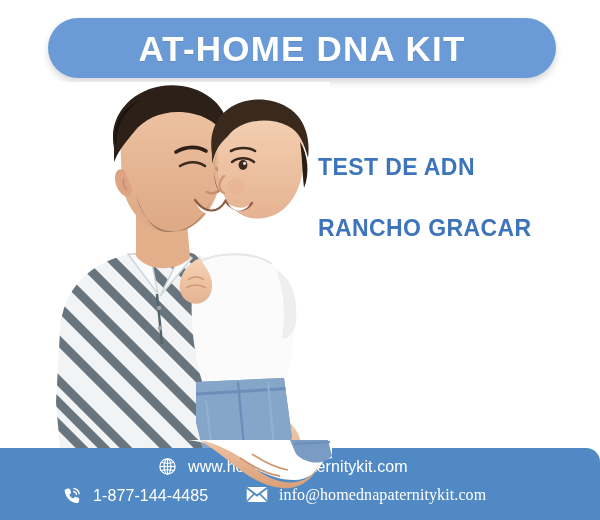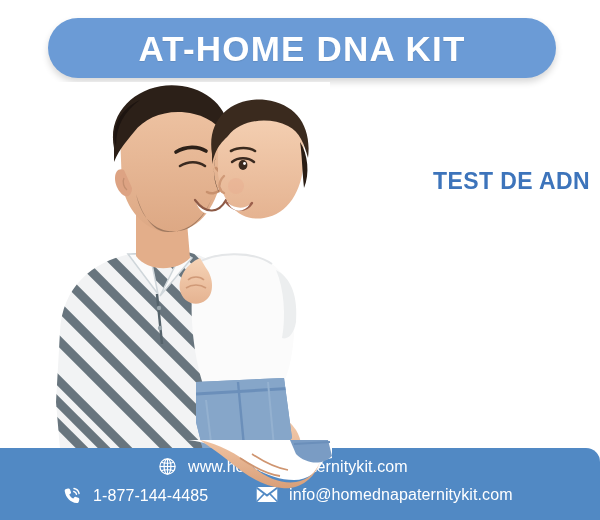--- a/index.html
+++ b/index.html
@@ -39,23 +39,23 @@
     letter-spacing: 1.2px;
     line-height: 1;
     white-space: nowrap;
     text-shadow: 0 1px 1px rgba(0,0,0,0.10);
   }
 
   
   .headline {
     position: absolute;
     left: 318px;
-    top: 170px;
+    top: 156px;
     width: 272px;
-    text-align: right;
+    text-align: left;
   }
   .headline-line {
     color: #3d74bb;
     font-size: 23px;
     font-weight: bold;
     letter-spacing: 0.4px;
     line-height: 1;
     white-space: nowrap;
   }
   .headline-line.l1 { margin-bottom: 38px; }
@@ -89,22 +89,23 @@
   }
   .footer-row.row-web {
     left: 158px;
     top: 9px;
   }
   .footer-row.row-phone {
     left: 62px;
     top: 38px;
   }
   .footer-row.row-mail {
-    left: 256px;
+    left: 246px;
     top: 38px;
+    font-family: Liberation Serif, serif;
   }
   .footer-text {
     color: #ffffff;
     font-size: 16px;
     line-height: 1;
     letter-spacing: 0.1px;
   }
   .fi {
     display: inline-flex;
     align-items: center;
@@ -256,20 +257,21 @@
 
       <path d="M200 176 C186 182 178 196 180 208 C182 220 196 226 206 218
                C214 212 214 196 206 186 Z" fill="url(#skinG2)"></path>
       <path d="M188 198 C192 194 200 194 204 198" stroke="#d09a78" stroke-width="1.6" fill="none"></path>
       <path d="M186 206 C192 202 200 202 206 206" stroke="#d09a78" stroke-width="1.6" fill="none"></path>
     </svg>
   </div>
 
   <div class="headline">
     <div class="headline-line l1">TEST DE ADN</div>
+    <div class="headline-line l3">RANCHO GRACAR</div>
   </div>
 
   <div class="footer">
 
     <div class="footer-row row-web">
       <span class="fi">
         <svg width="19" height="19" viewBox="0 0 24 24">
           <circle cx="12" cy="12" r="9.6" fill="none" stroke="#ffffff" stroke-width="1.6"></circle>
           <ellipse cx="12" cy="12" rx="4.3" ry="9.6" fill="none" stroke="#ffffff" stroke-width="1.5"></ellipse>
           <line x1="2.4" y1="12" x2="21.6" y2="12" stroke="#ffffff" stroke-width="1.5"></line>

